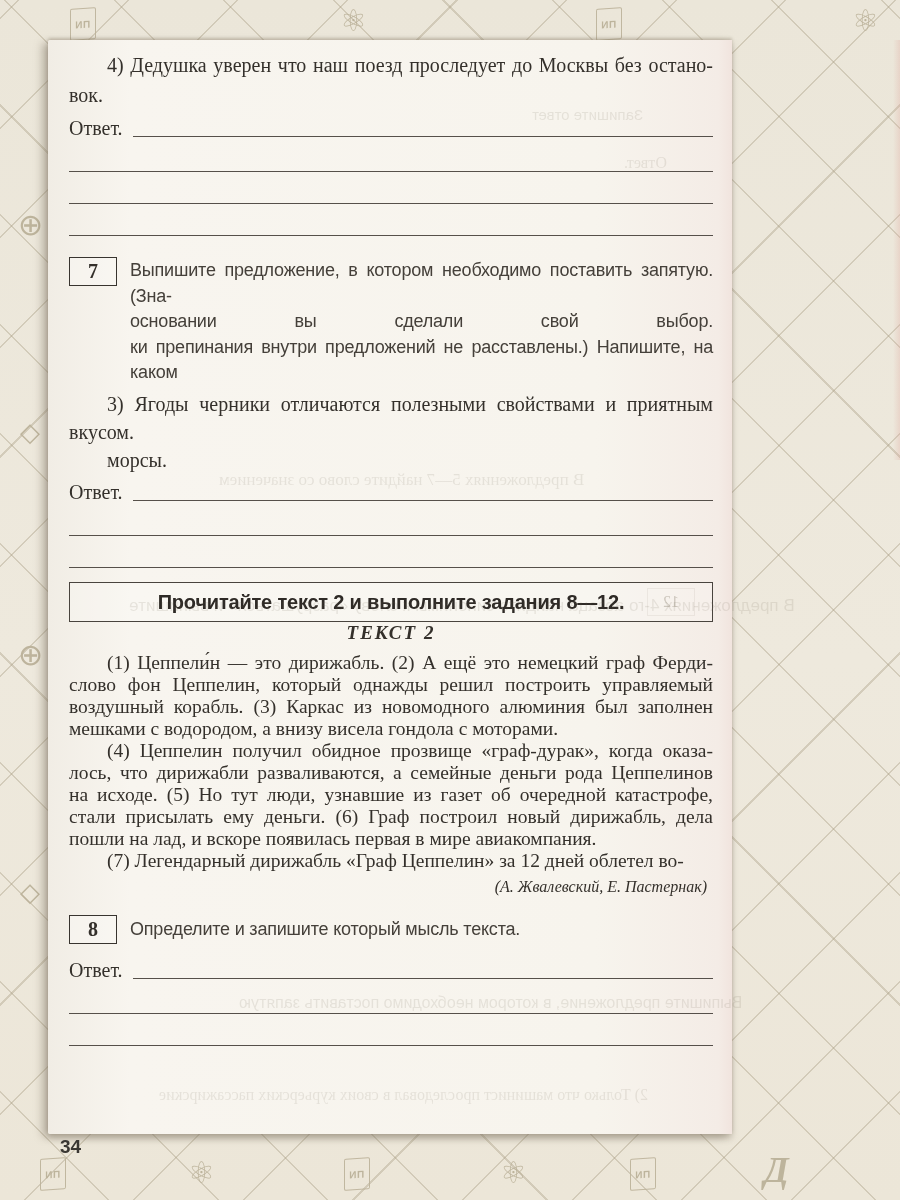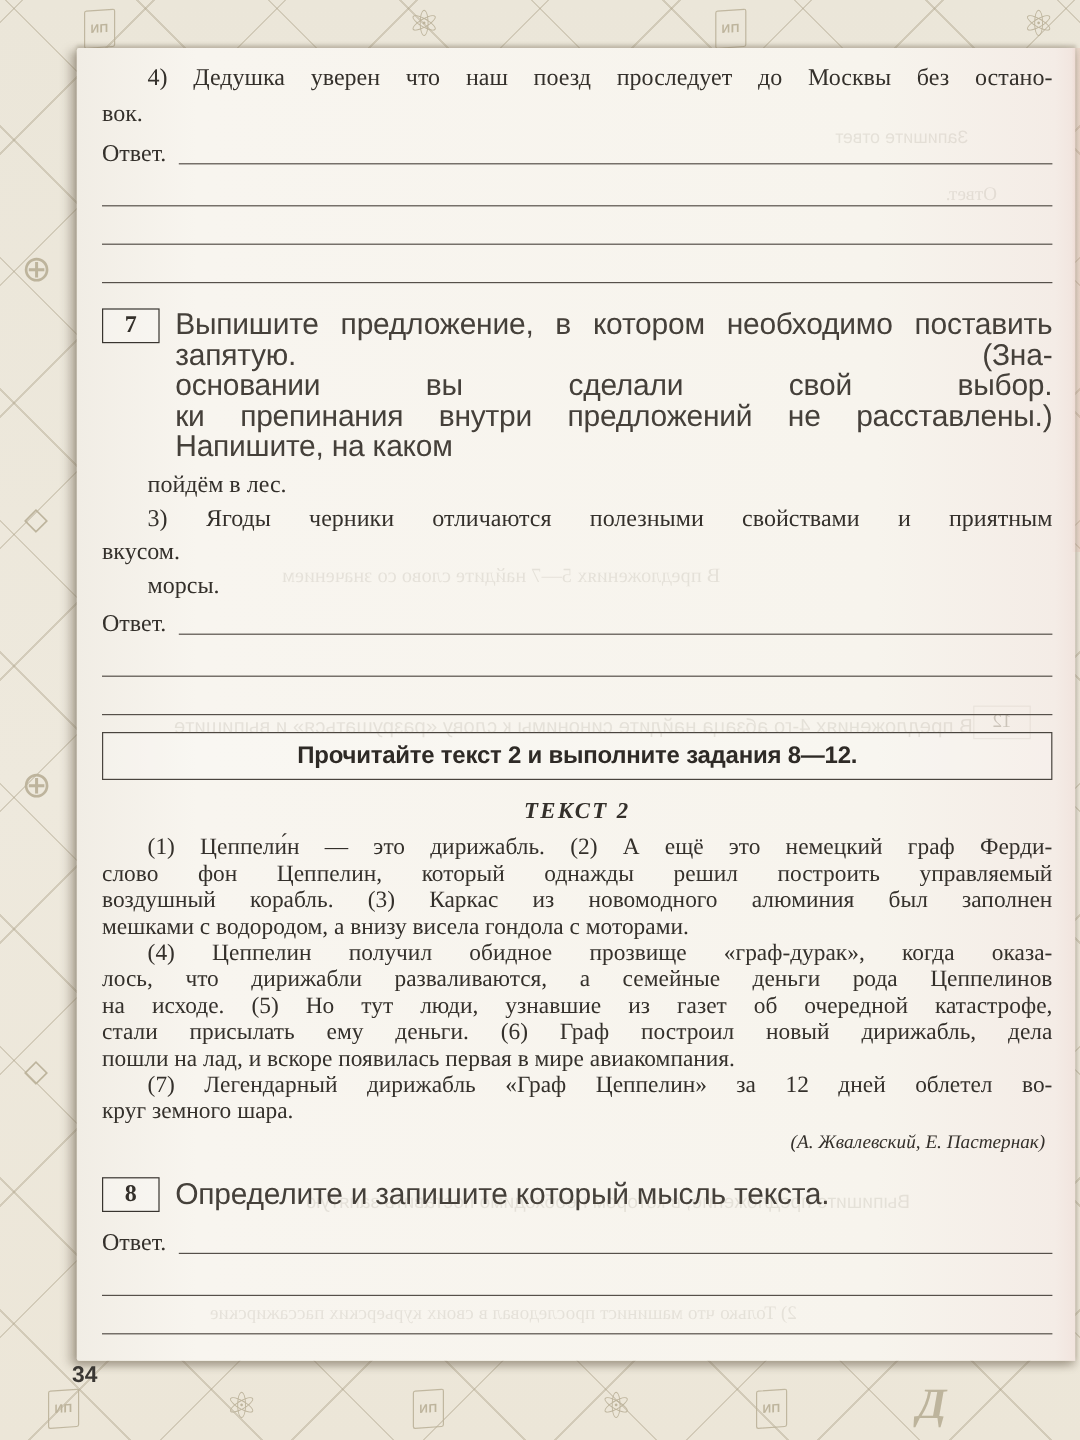--- a/index.html
+++ b/index.html
@@ -22,21 +22,21 @@
     font-family:"Liberation Sans",sans-serif;font-size:10px;font-weight:bold;
     display:flex;align-items:center;justify-content:center;letter-spacing:.5px;
     transform:skewY(-4deg);
   }
   .b-atom{font-size:30px;line-height:30px;}
   .b-letter{font-size:36px;line-height:36px;font-weight:bold;font-style:italic;}
   .b-globe{font-size:30px;line-height:30px;}
   .b-diam{font-size:26px;line-height:26px;}
   
   #panel{
-    position:absolute;left:64px;top:40px;width:832px;height:1094px;
+    position:absolute;left:48px;top:40px;width:684px;height:1094px;
     background:linear-gradient(90deg,#f1ede5 0%, #f8f5ef 12%, #f7f4ed 80%, #f4ece6 98%, #f1e4de 100%);
     box-shadow:-6px 3px 8px rgba(120,110,92,.4), 0 -2px 3px rgba(140,130,110,.35), 0 4px 6px rgba(120,110,92,.35);
     border-radius:2px 0 0 2px;
   }
   #content{
     position:absolute;left:21px;right:19px;top:10px;bottom:24px;
     color:#34302b;
   }
   
   .serif-block{font-size:20px;line-height:30px;}
@@ -58,35 +58,35 @@
   .rule{border-bottom:1.4px solid #56504a;height:0;margin-top:31px;}
   
   .task-row{display:flex;align-items:flex-start;margin-top:22px;}
   .task-num{
     flex:0 0 auto;width:46px;height:27px;border:1.8px solid #38342f;
     display:flex;align-items:center;justify-content:center;
     font-size:20px;font-weight:bold;margin-right:13px;margin-top:-1px;
     background:rgba(255,255,255,.25);
   }
   .task-instr{
-    flex:1;font-family:"Liberation Sans",sans-serif;font-size:25px;line-height:25.5px;
+    flex:1;font-family:"Liberation Sans",sans-serif;font-size:18px;line-height:25.5px;
     color:#45403a;letter-spacing:-.2px;
   }
   .task-instr .tline{text-align:justify;text-align-last:justify;}
   .task-instr .tline:last-child{text-align-last:left;}
   .task-instr.single{line-height:26px;}
   
   .banner{
     margin-top:14px;border:1.3px solid #49443e;padding:8px 6px;
     font-family:"Liberation Sans",sans-serif;font-weight:bold;font-size:20px;line-height:22px;
     text-align:center;color:#2e2a26;letter-spacing:-.2px;
     background:rgba(255,255,255,.2);
   }
   
-  .text2-title{margin-top:16px;text-align:center;font-style:italic;font-weight:bold;font-size:19px;line-height:22px;letter-spacing:2px;}
+  .text2-title{text-align:center;font-style:italic;font-weight:bold;font-size:19px;line-height:22px;letter-spacing:2px;}
   .attribution{margin-top:4px;text-align:right;font-style:italic;font-size:16px;line-height:22px;padding-right:6px;}
   
   #page-num{
     position:absolute;left:60px;top:1136px;
     font-family:"Liberation Sans",sans-serif;font-weight:bold;font-size:19px;color:#3a3733;
   }
   
   .ghost{
     position:absolute;transform:scaleX(-1);opacity:.13;color:#6f6552;
     filter:blur(.5px);font-family:"Liberation Sans",sans-serif;white-space:nowrap;
@@ -154,21 +154,20 @@
         <div class="task-num">7</div>
         <div class="task-instr">
             <div class="tline">Выпишите предложение, в котором необходимо поставить запятую. (Зна-</div>
             <div class="tline">основании вы сделали свой выбор.</div>
             <div class="tline">ки препинания внутри предложений не расставлены.) Напишите, на каком</div>
           </div>
       </div>
 
       <div class="opts">
         <div class="opt">
-            <div class="tline">пойдём в лес.</div>
           </div>
         <div class="opt">
             <div class="tline">3) Ягоды черники отличаются полезными свойствами и приятным</div>
             <div class="tline">вкусом.</div>
           </div>
         <div class="opt">
             <div class="tline">морсы.</div>
           </div>
       </div>
 
@@ -190,21 +189,20 @@
         </div>
       <div class="body2" style="margin-top:0;">
           <div class="tline">(4) Цеппелин получил обидное прозвище «граф-дурак», когда оказа-</div>
           <div class="tline">лось, что дирижабли разваливаются, а семейные деньги рода Цеппелинов</div>
           <div class="tline">на исходе. (5) Но тут люди, узнавшие из газет об очередной катастрофе,</div>
           <div class="tline">стали присылать ему деньги. (6) Граф построил новый дирижабль, дела</div>
           <div class="tline">пошли на лад, и вскоре появилась первая в мире авиакомпания.</div>
         </div>
       <div class="body2" style="margin-top:0;">
           <div class="tline">(7) Легендарный дирижабль «Граф Цеппелин» за 12 дней облетел во-</div>
-          <div class="tline">круг земного шара.</div>
         </div>
       <div class="attribution">(А. Жвалевский, Е. Пастернак)</div>
 
       <div class="task-row" style="margin-top:18px;">
         <div class="task-num">8</div>
         <div class="task-instr single">Определите и запишите который мысль текста.</div>
       </div>
 
       <div class="ans-row" style="margin-top:14px;">
         <span class="ans-label">Ответ.</span>

